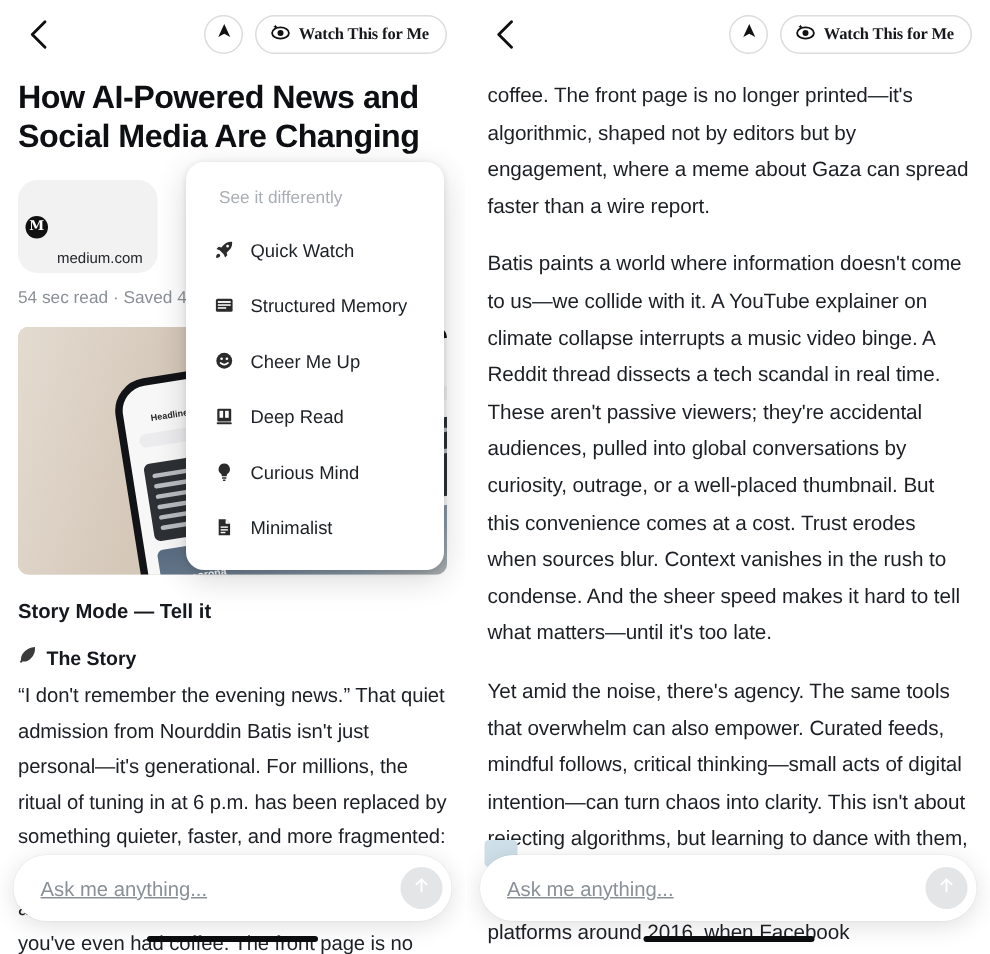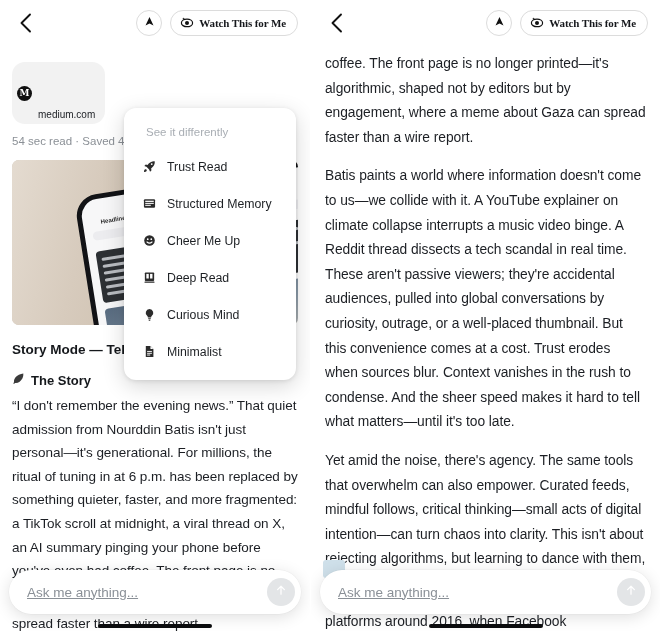--- a/index.html
+++ b/index.html
@@ -303,20 +303,21 @@
               <circle cx="8" cy="7.6" r="2.3" fill="#111"></circle>
               <path d="M4.1 1.3 L4.6 2.4 L5.7 2.9 L4.6 3.4 L4.1 4.5 L3.6 3.4 L2.5 2.9 L3.6 2.4 Z" fill="#111"></path>
             </svg>
           </span>
           <span class="lbl">Watch This for Me</span>
         </div>
       </div>
     </div>
 
     <div class="body">
+      <div class="title">How AI-Powered News and Social Media Are Changing</div>
 
       <div class="src-badge">
         <span class="dot">M</span>
         <span class="nm">medium.com</span>
       </div>
 
       <div class="meta">54 sec read · Saved 4 min</div>
 
       <div class="hero">
         <div class="wood"></div>
@@ -355,21 +356,21 @@
 
     <div class="menu">
       <div class="menu-title">See it differently</div>
 
       <div class="menu-item">
         <span class="mi-ico">
           <svg width="13" height="13" viewBox="0 0 14 14">
               <path d="M12.6 1.3c-2.4-.3-4.8.7-6.4 2.6L4.9 5.3 3 4.8 1.4 6.4l2.2.9.1.1 2.9 2.9.1.1.9 2.2 1.6-1.6-.5-1.9 1.4-1.3c1.9-1.6 2.9-4 2.5-6.5zM9.4 5.4a1 1 0 1 1 0-2 1 1 0 0 1 0 2zM1.2 12.8c.9.2 1.9-.1 2.5-.7.5-.5.5-1.3 0-1.8s-1.3-.5-1.8 0c-.6.6-.9 1.6-.7 2.5z" fill="#2b2b2b"></path>
             </svg>
         </span>
-        <span class="mi-lbl">Trust Read</span>
+        <span class="mi-lbl">Quick Watch</span>
         <span class="check"></span>
       </div>
 
 
       <div class="menu-item">
         <span class="mi-ico">
           <svg width="13" height="13" viewBox="0 0 14 14">
               <rect x="1" y="2.3" width="12" height="9.4" rx="1.2" fill="#2b2b2b"></rect>
               <rect x="2.4" y="4" width="9.2" height="1.3" fill="#fff"></rect>
               <rect x="2.4" y="6.3" width="9.2" height="1.1" fill="#fff"></rect>

